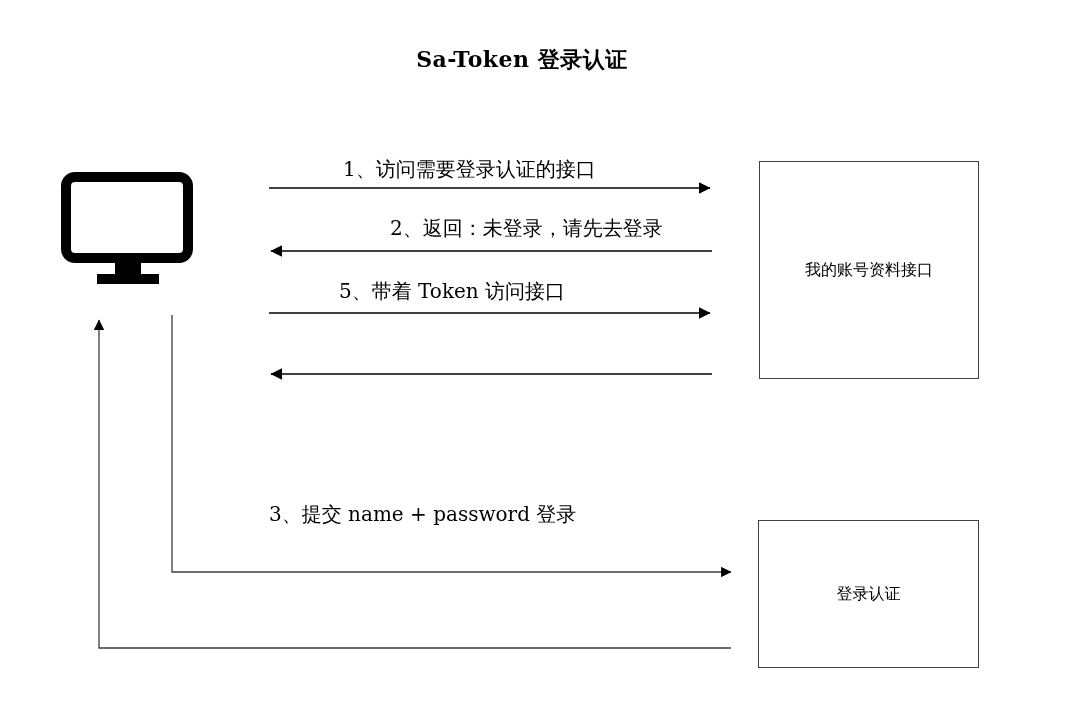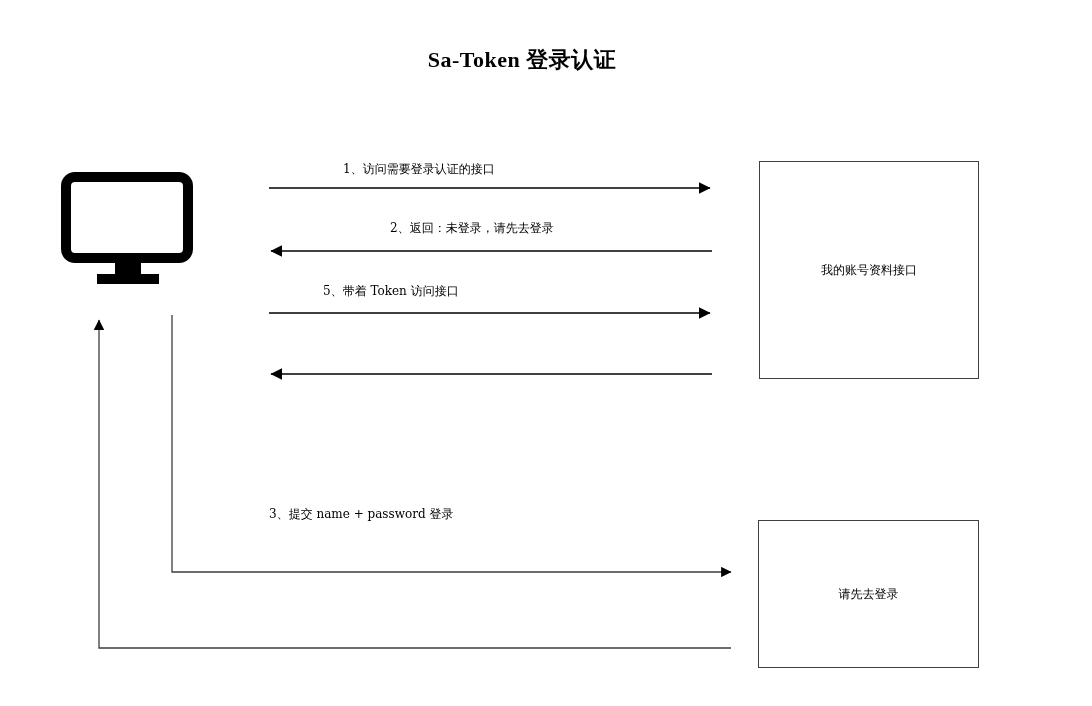--- a/index.html
+++ b/index.html
@@ -23,36 +23,35 @@
   .diagram-title {
     position: absolute;
     left: 0;
     top: 45px;
     width: 1044px;
     text-align: center;
     font-size: 22px;
     font-weight: bold;
     letter-spacing: 0.5px;
     white-space: nowrap;
-    font-family: Liberation Serif, serif;
   }
   .flow-label {
     position: absolute;
-    font-size: 12px;
+    font-size: 20px;
     white-space: nowrap;
     line-height: 20px;
   }
   .api-box {
     position: absolute;
     border: 1.5px solid var(--box_border);
     background: var(--background);
     display: flex;
     align-items: center;
     justify-content: center;
-    font-size: 12px;
+    font-size: 16px;
     text-align: center;
   }
   .box-account { left: 759px; top: 161px; width: 220px; height: 218px; }
   .box-login   { left: 758px; top: 520px; width: 221px; height: 148px; }
   .lines-layer {
     position: absolute;
     left: 0; top: 0;
     width: 1092px; height: 706px;
     pointer-events: none;
   }
@@ -79,35 +78,35 @@
       <rect class="monitor-screen" x="5" y="5" width="122" height="81" rx="9"></rect>
       <rect class="monitor-shape" x="54" y="89" width="26" height="15"></rect>
       <rect class="monitor-shape" x="36" y="102" width="62" height="10"></rect>
     </svg>
   </div>
 
   <div class="api-box box-account">
     <span>我的账号资料接口</span>
   </div>
   <div class="api-box box-login">
-    <span>请先去登录</span>
+    <span>登录认证</span>
   </div>
 
   <svg class="lines-layer">
     <defs>
       <marker id="head" viewBox="0 0 10 10" refX="9.5" refY="5" markerWidth="8" markerHeight="8" orient="auto-start-reverse">
         <path d="M0,0 L10,5 L0,10 z" class="arrowhead"></path>
       </marker>
     </defs>
     <path class="flow-line" d="M269,188 H710" marker-end="url(#head)"></path>
     <path class="flow-line" d="M712,251 H271" marker-end="url(#head)"></path>
     <path class="flow-line" d="M269,313 H710" marker-end="url(#head)"></path>
     <path class="flow-line" d="M712,374 H271" marker-end="url(#head)"></path>
     <path class="connector" d="M172,315 V572 H731" marker-end="url(#head)"></path>
     <path class="connector" d="M731,648 H99 V320" marker-end="url(#head)"></path>
   </svg>
 
   <div class="flow-label" style="left:343px; top:159px;">1、访问需要登录认证的接口</div>
   <div class="flow-label" style="left:342px; top:218px;margin-left:48px;">2、返回：未登录，请先去登录</div>
-  <div class="flow-label" style="left:323px; top:281px;">5、带着 Token 访问接口</div>
+  <div class="flow-label" style="left:339px; top:281px;">5、带着 Token 访问接口</div>
   <div class="flow-label" style="left:269px; top:504px;">3、提交 name + password 登录</div>
 
 </div>
 
 </body></html>

